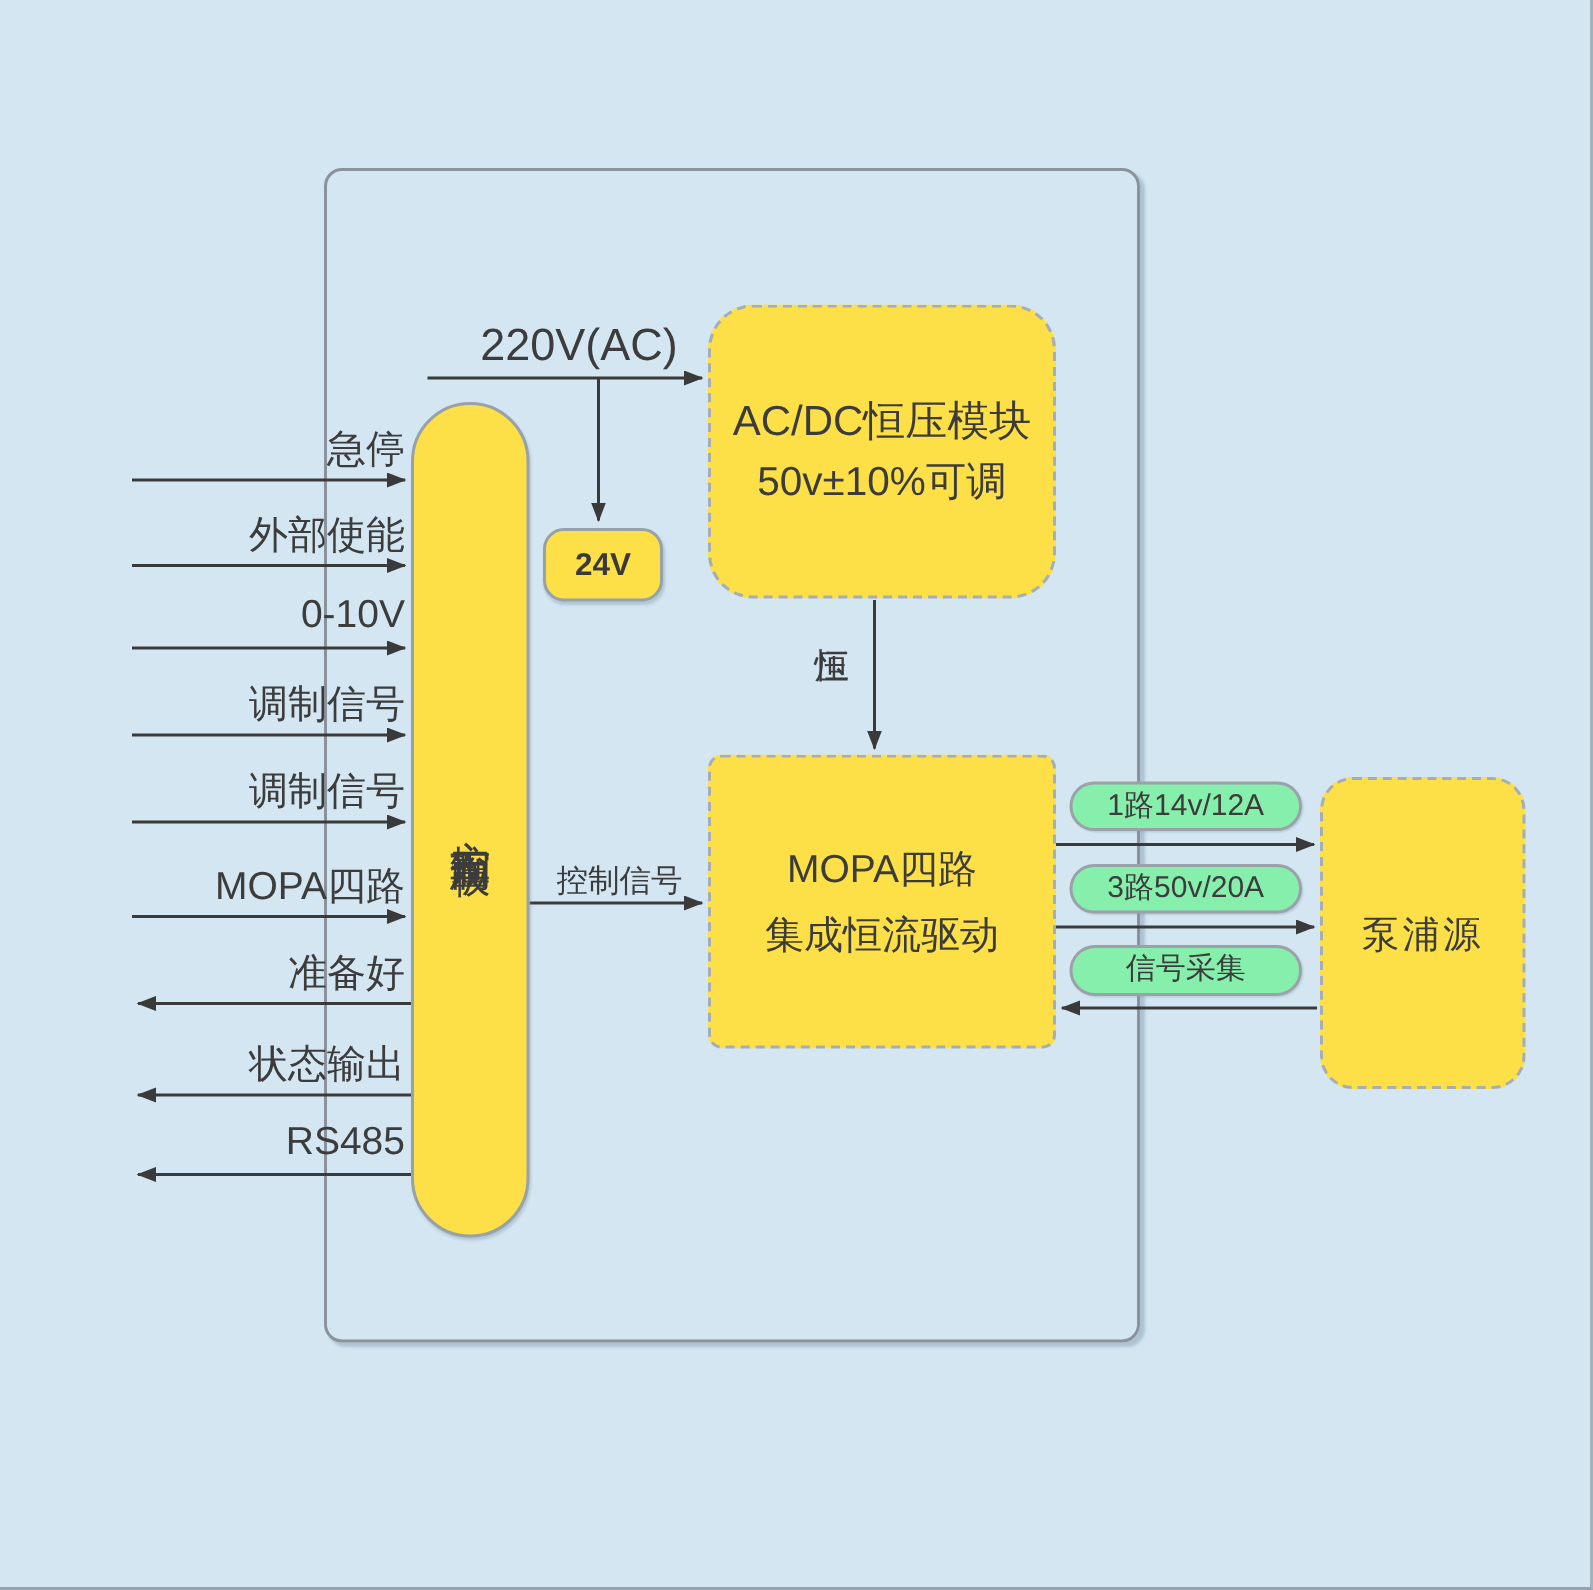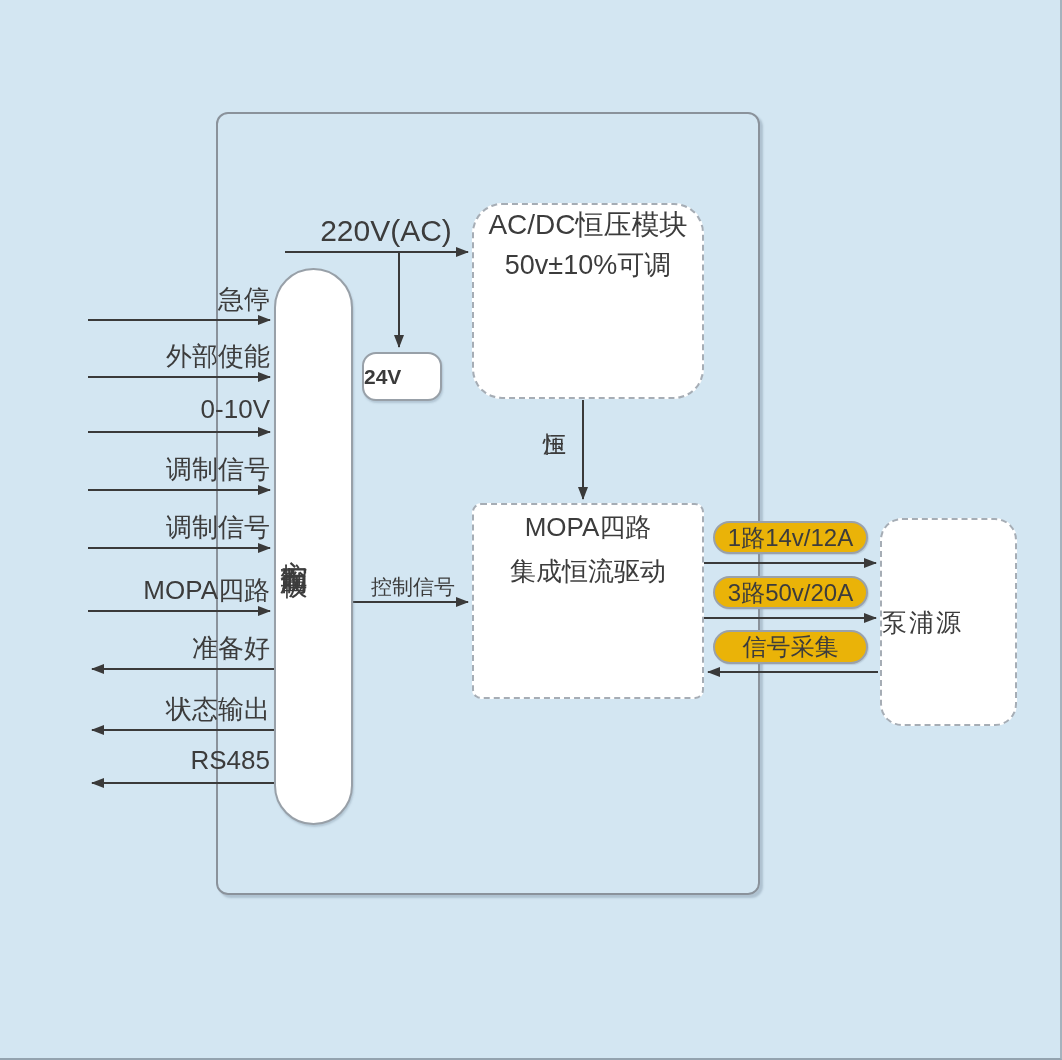--- a/index.html
+++ b/index.html
@@ -18,22 +18,22 @@
   .connectors{position:absolute;left:0;top:0;z-index:2;}
   
   .outer{
     left:216px;top:112px;width:544px;height:783px;
     border:2px solid #8a929b;border-radius:12px;
     box-shadow:3px 3px 2px rgba(130,150,168,.45);
     z-index:1;
   }
   
   .module{
-    background:#ffffff;
-    display:flex;align-items:center;
+    background:#fde047;
+    display:flex;align-items:center;justify-content:center;
     text-align:center;z-index:3;
   }
   .solid-box{
     border:2px solid #98a0a8;
     box-shadow:1px 2px 2px rgba(130,150,168,.4);
   }
   .dashed-box{
     border:2px dashed #a6adb5;
   }
   .main-pill{
@@ -57,23 +57,23 @@
   .mopa{
     left:472px;top:503px;width:232px;height:196px;border-radius:9px;
     flex-direction:column;font-size:26px;line-height:44px;
   }
   .pump{
     left:880px;top:518px;width:137px;height:208px;border-radius:22px;
     font-size:25px;letter-spacing:2px;
   }
   .chan-pill{
     width:155px;height:33px;left:713px;border-radius:17px;
-    background:#eab308;border:2px solid #9aa1a9;
-    display:flex;align-items:center;justify-content:center;
-    font-size:24px;z-index:4;
+    background:#86efac;border:2px solid #9aa1a9;
+    display:flex;align-items:flex-start;justify-content:center;
+    font-size:20px;z-index:4;
     box-shadow:1px 1px 1px rgba(130,150,168,.3);
   }
   
   .line-label{z-index:3;text-align:center;}
   .label-220{left:300px;top:214px;width:172px;font-size:30px;}
   .label-hengya{left:543px;top:414px;font-size:23px;line-height:24px;}
   .label-ctrl{left:358px;top:573px;width:110px;font-size:21px;}
   .io-label{
     left:80px;width:190px;text-align:right;font-size:26px;z-index:3;
   }

